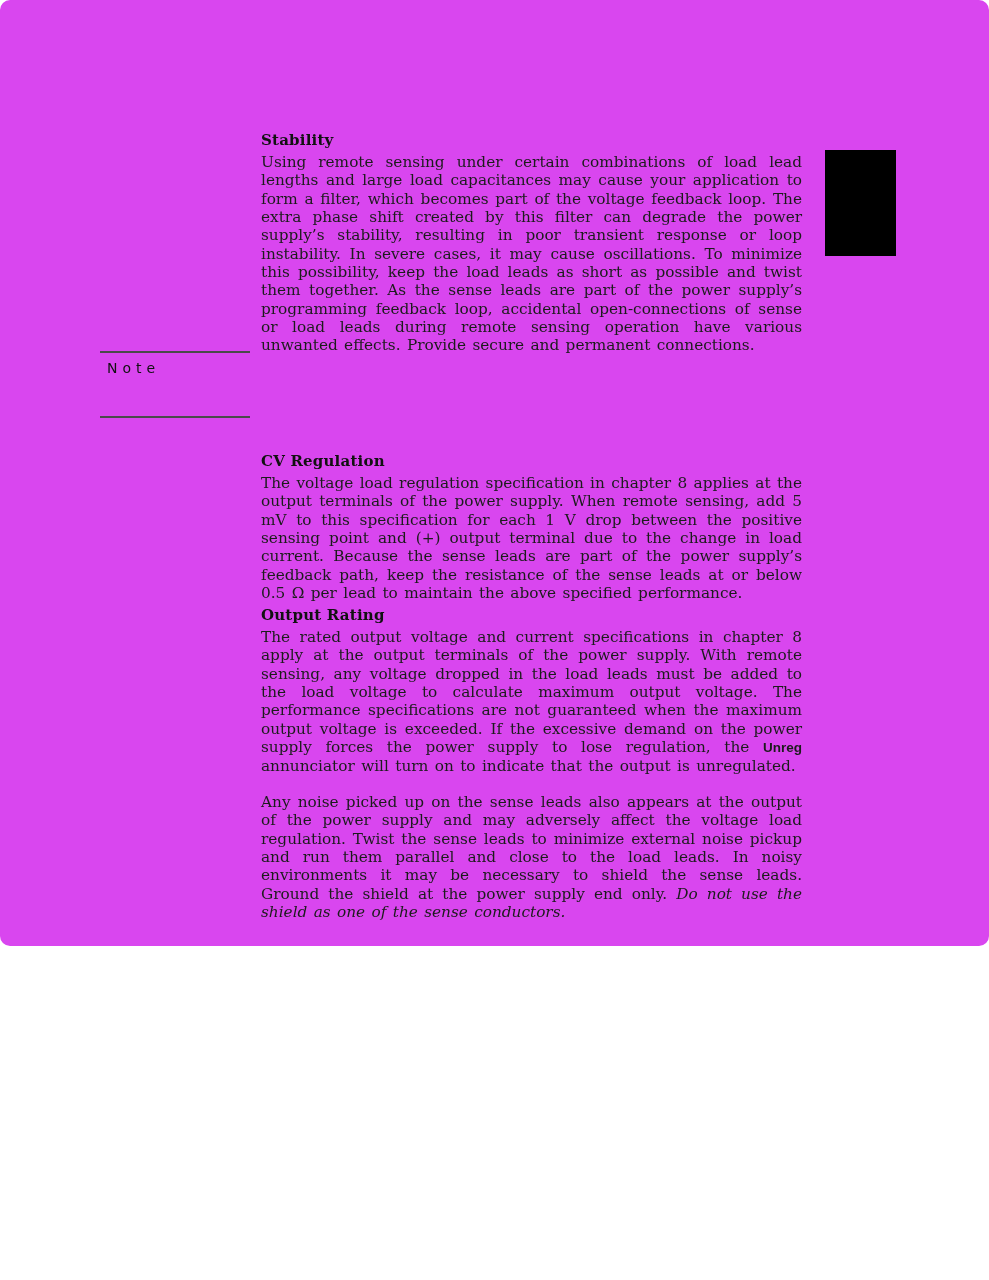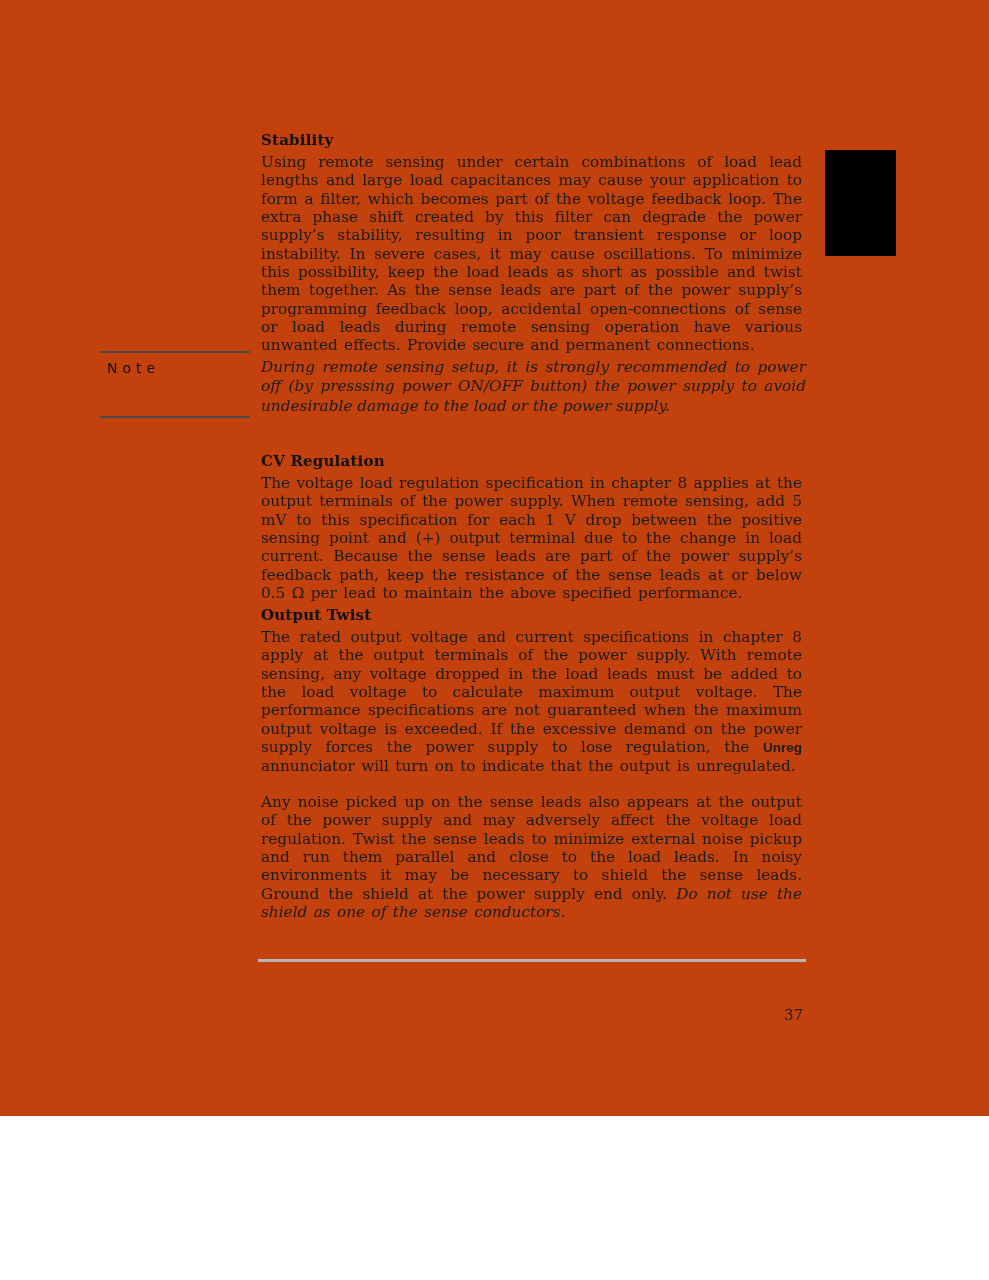--- a/index.html
+++ b/index.html
@@ -1,23 +1,24 @@
 <!DOCTYPE html>
 <html><head>
 <meta charset="utf-8">
 <style>
   * { margin:0; padding:0; box-sizing:border-box; }
   html,body { background:#ffffff; }
   .page {
     position:relative;
-    width:989px; height:1116px;
-    background:#c2410c;
+    width:989px; height:946px;
+    background:#d946ef;
     font-family:"DejaVu Serif", serif;
     color:#191919;
     overflow:hidden;
+    border-radius:10px;
   }
   
   .section {
     position:absolute;
     left:261px; width:541px;
   }
   .section h3 {
     font-size:15px; line-height:18px;
     font-weight:bold; color:#111;
     margin:0 0 4px 0;
@@ -133,29 +134,28 @@
   <div class="edge-tab"></div>
 
   <div class="section sec-stability">
     <h3>Stability</h3>
     <p>Using remote sensing under certain combinations of load lead lengths and large load capacitances may cause your application to form a filter, which becomes part of the voltage feedback loop. The extra phase shift created by this filter can degrade the power supply’s stability, resulting in poor transient response or loop instability. In severe cases, it may cause oscillations. To minimize this possibility, keep the load leads as short as possible and twist them together. As the sense leads are part of the power supply’s programming feedback loop, accidental open-connections of sense or load leads during remote sensing operation have various unwanted effects. Provide secure and permanent connections.</p>
   </div>
 
   <div class="note-rule note-rule-top"></div>
   <div class="note-label">Note</div>
   <div class="note-rule note-rule-bottom"></div>
-  <p class="note-text">During remote sensing setup, it is strongly recommended to power off (by presssing power ON/OFF button) the power supply to avoid undesirable damage to the load or the power supply.</p>
 
   <div class="section sec-cv">
     <h3>CV Regulation</h3>
     <p>The voltage load regulation specification in chapter 8 applies at the output terminals of the power supply. When remote sensing, add 5 mV to this specification for each 1 V drop between the positive sensing point and (+) output terminal due to the change in load current. Because the sense leads are part of the power supply’s feedback path, keep the resistance of the sense leads at or below 0.5 Ω per lead to maintain the above specified performance.</p>
   </div>
 
   <div class="section sec-rating">
-    <h3>Output Twist</h3>
+    <h3>Output Rating</h3>
     <p><span>The rated output voltage and current specifications in chapter 8 apply at the output terminals of the power supply. With remote sensing, any voltage dropped in the load leads must be added to the load voltage to calculate maximum output voltage. The performance specifications are not guaranteed when the maximum output voltage is exceeded. If the excessive demand on the power supply forces the power supply to lose regulation, the </span><span class="unreg">Unreg</span><span> annunciator will turn on to indicate that the output is  unregulated.</span></p>
   </div>
 
   <div class="section sec-noise">
     <p><span>Any noise picked up on the sense leads also appears at the output of the power supply and may adversely affect the voltage load regulation. Twist the sense leads to minimize external noise pickup and run them parallel and close to the load leads. In noisy environments it may be necessary to shield the sense leads. Ground the shield at the power supply end only. </span><span class="italic-run">Do not use the shield as one of the sense conductors.</span></p>
   </div>
 
   <div class="footer-rule"></div>
   <div class="page-number">37</div>
 

